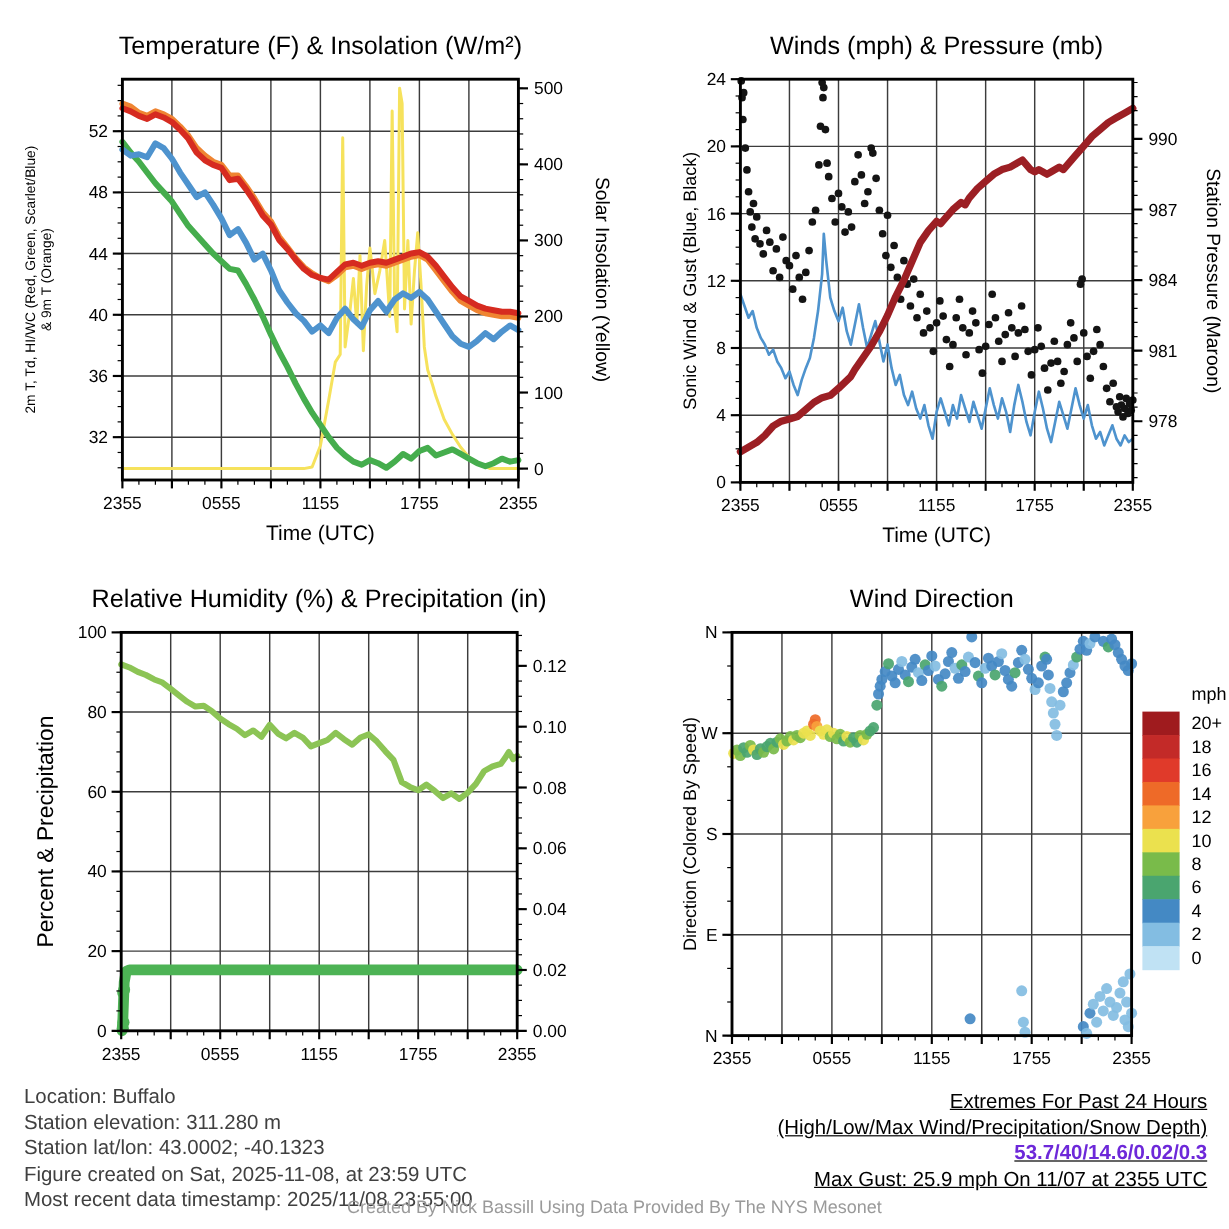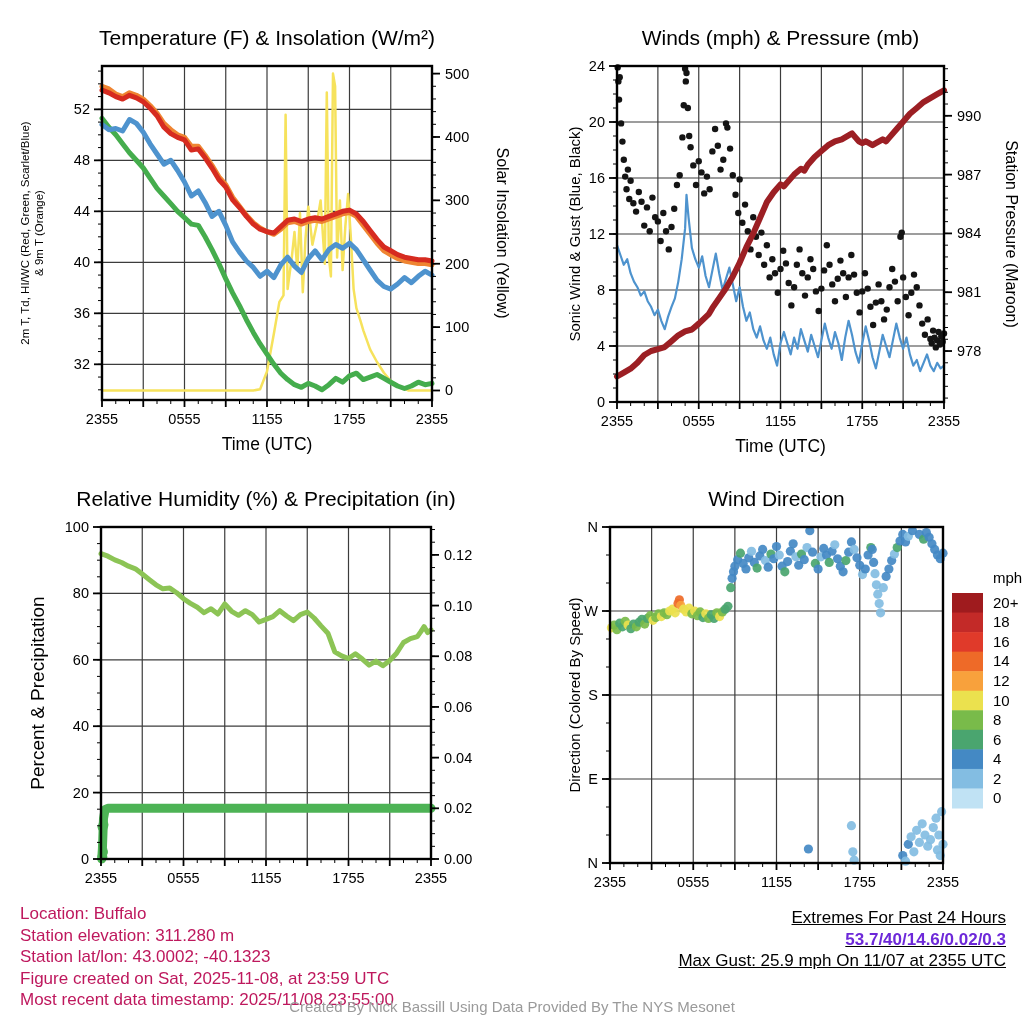--- a/index.html
+++ b/index.html
@@ -1,19 +1,19 @@
 <!DOCTYPE html>
 <html><head>
 <meta charset="utf-8">
 <style>
   html,body{margin:0;padding:0;background:#fff;}
   #canvas{position:relative;width:1024px;height:1024px;background:#fff;
           font-family:"Liberation Sans", sans-serif;overflow:hidden;}
   #plots{position:absolute;left:0;top:0;}
-  .info-block{position:absolute;left:20px;top:903px;font-size:17px;color:#be185d;line-height:21.5px;}
+  .info-block{position:absolute;left:20px;top:903px;font-size:17px;color:#404040;line-height:21.5px;}
   .extremes-block{position:absolute;right:18px;top:907px;font-size:17px;color:#000;line-height:21.5px;text-align:right;text-decoration:underline;}
   .extremes-values{color:#6d28d9;font-weight:bold;}
   .footer{position:absolute;left:0;top:998px;width:1024px;text-align:center;color:#9a9a9a;font-size:15px;}
 </style>
 </head>
 <body>
 
 <div id="canvas">
   <svg id="plots" width="1024" height="1024">
       <g>
@@ -823,18 +823,19 @@
   <div class="info-block">
     <div>Location: Buffalo</div>
     <div>Station elevation: 311.280 m</div>
     <div>Station lat/lon: 43.0002; -40.1323</div>
     <div>Figure created on Sat, 2025-11-08, at 23:59 UTC</div>
     <div>Most recent data timestamp: 2025/11/08 23:55:00</div>
   </div>
 
   <div class="extremes-block">
     <div>Extremes For Past 24 Hours</div>
+    <div>(High/Low/Max Wind/Precipitation/Snow Depth)</div>
     <div class="extremes-values">53.7/40/14.6/0.02/0.3</div>
     <div>Max Gust: 25.9 mph On 11/07 at 2355 UTC</div>
   </div>
 
   <div class="footer">Created By Nick Bassill Using Data Provided By The NYS Mesonet</div>
 </div>
 
 </body></html>

